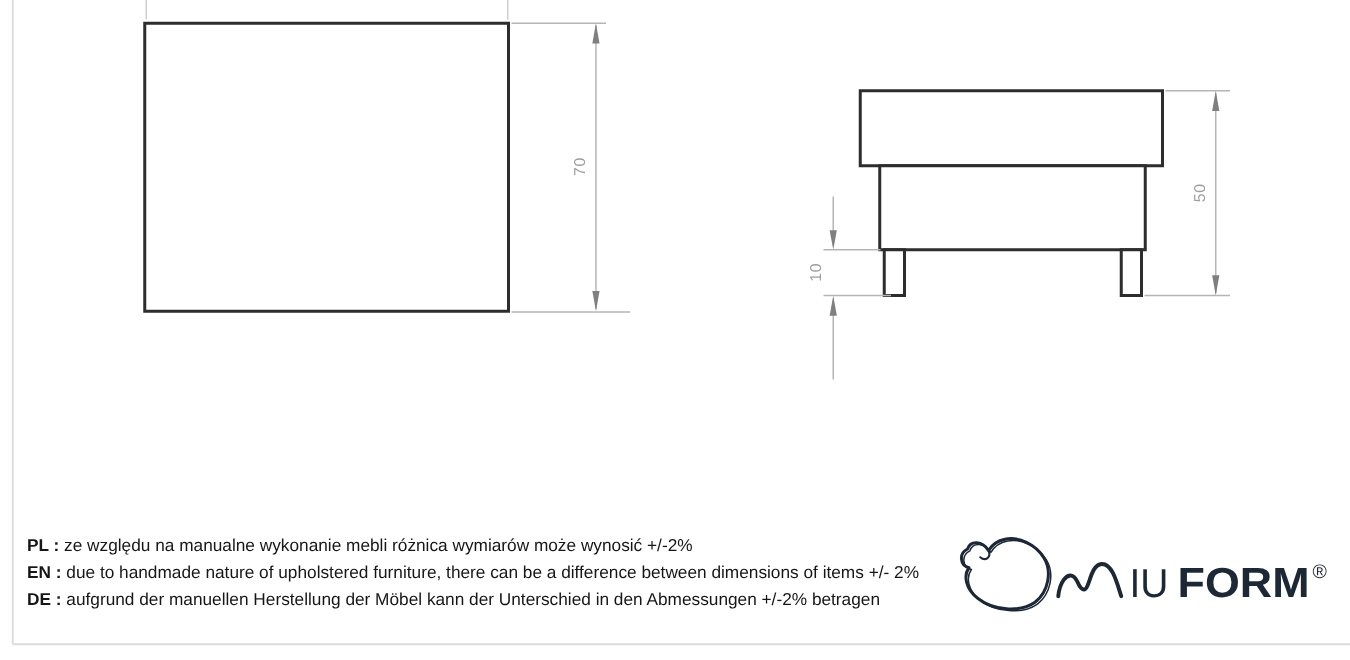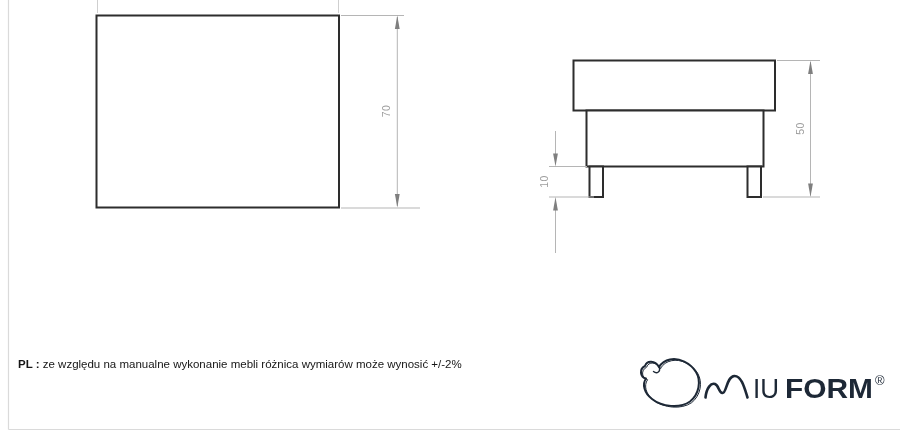--- a/index.html
+++ b/index.html
@@ -132,20 +132,26 @@
 
   <svg class="drawing-svg" width="900" height="440" viewBox="0 0 900 440" style="pointer-events:none">
     <line class="frame-line" x1="8.5" y1="0" x2="8.5" y2="429.5"></line>
     <line class="frame-line" x1="8.5" y1="429.5" x2="900" y2="429.5"></line>
   </svg>
 
   <div class="disclaimer">
     <div class="disc-line">
       <span class="lang">PL</span><span class="sep"> : </span><span class="txt">ze względu na manualne wykonanie mebli różnica wymiarów może wynosić +/-2%</span>
     </div>
+    <div class="disc-line">
+      <span class="lang">EN</span><span class="sep"> : </span><span class="txt">due to handmade nature of upholstered furniture, there can be a difference between dimensions of items +/- 2%</span>
+    </div>
+    <div class="disc-line">
+      <span class="lang">DE</span><span class="sep"> : </span><span class="txt">aufgrund der manuellen Herstellung der Möbel kann der Unterschied in den Abmessungen +/-2% betragen</span>
+    </div>
   </div>
 
   <svg class="logo-svg" width="260" height="74" viewBox="636 346 260 74">
 
     <g>
       <path class="logo-stroke" stroke-width="2" d="M 659 367
                C 655 360.5, 647 360, 645 366
                C 639 369, 640 377, 646 378.5
                C 642 384, 644 393, 652 399
                C 662 407, 680 408.5, 690 401.5

